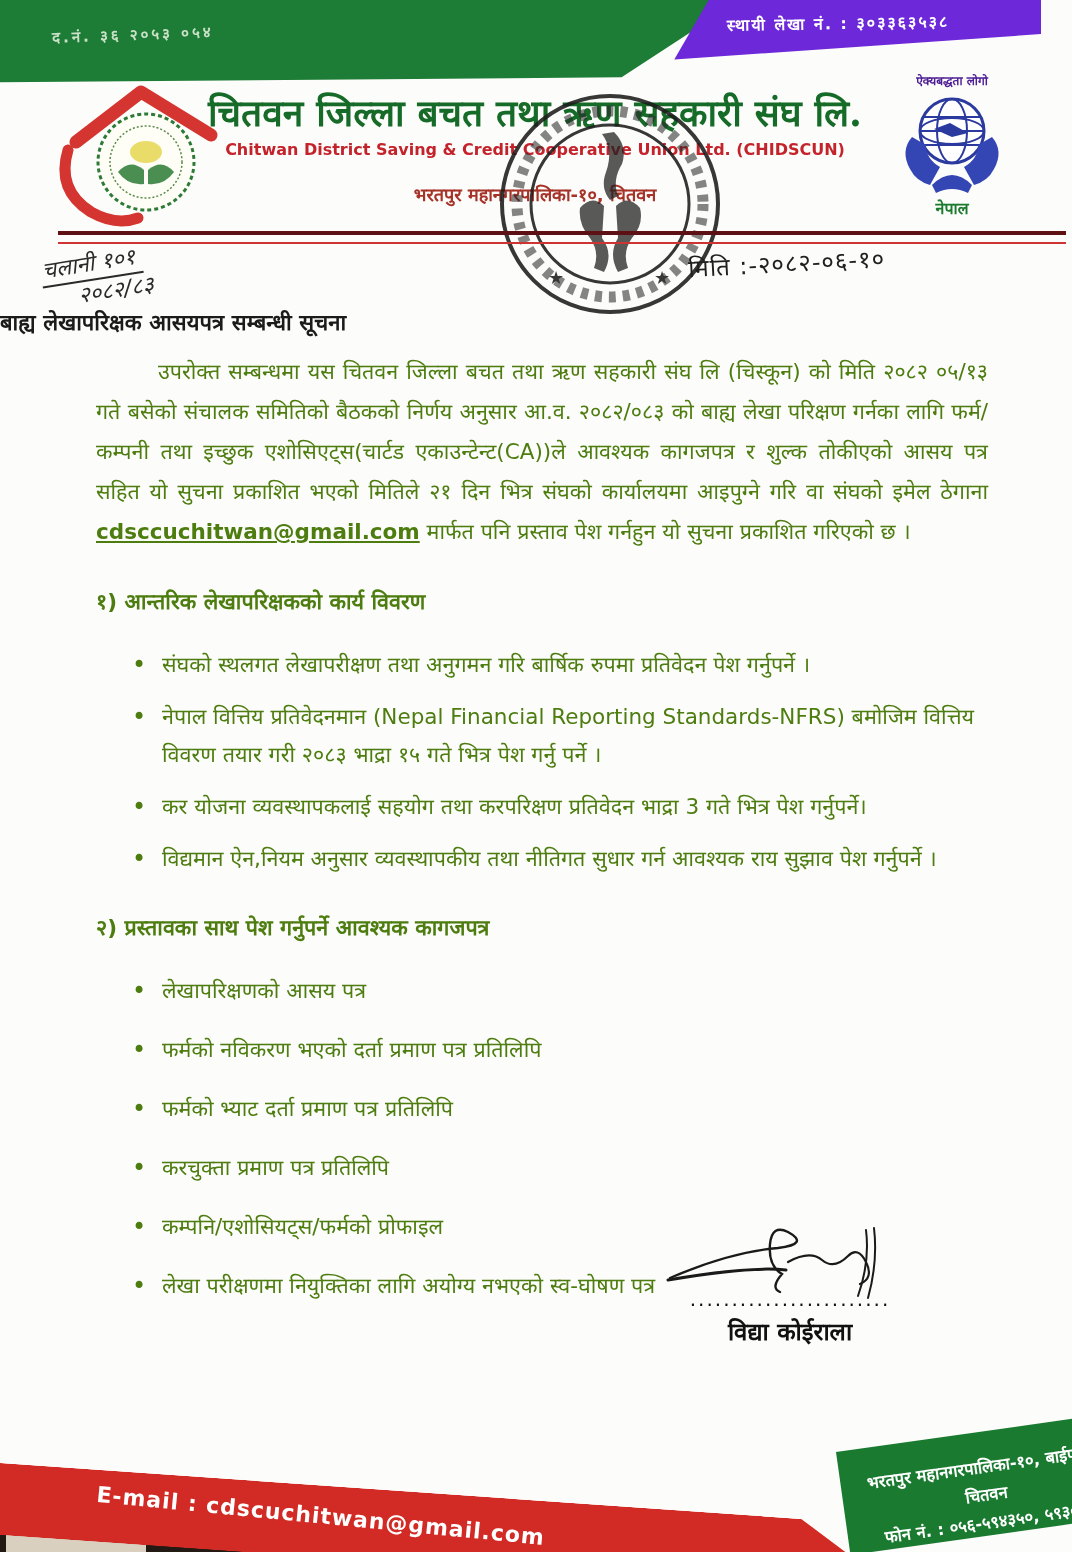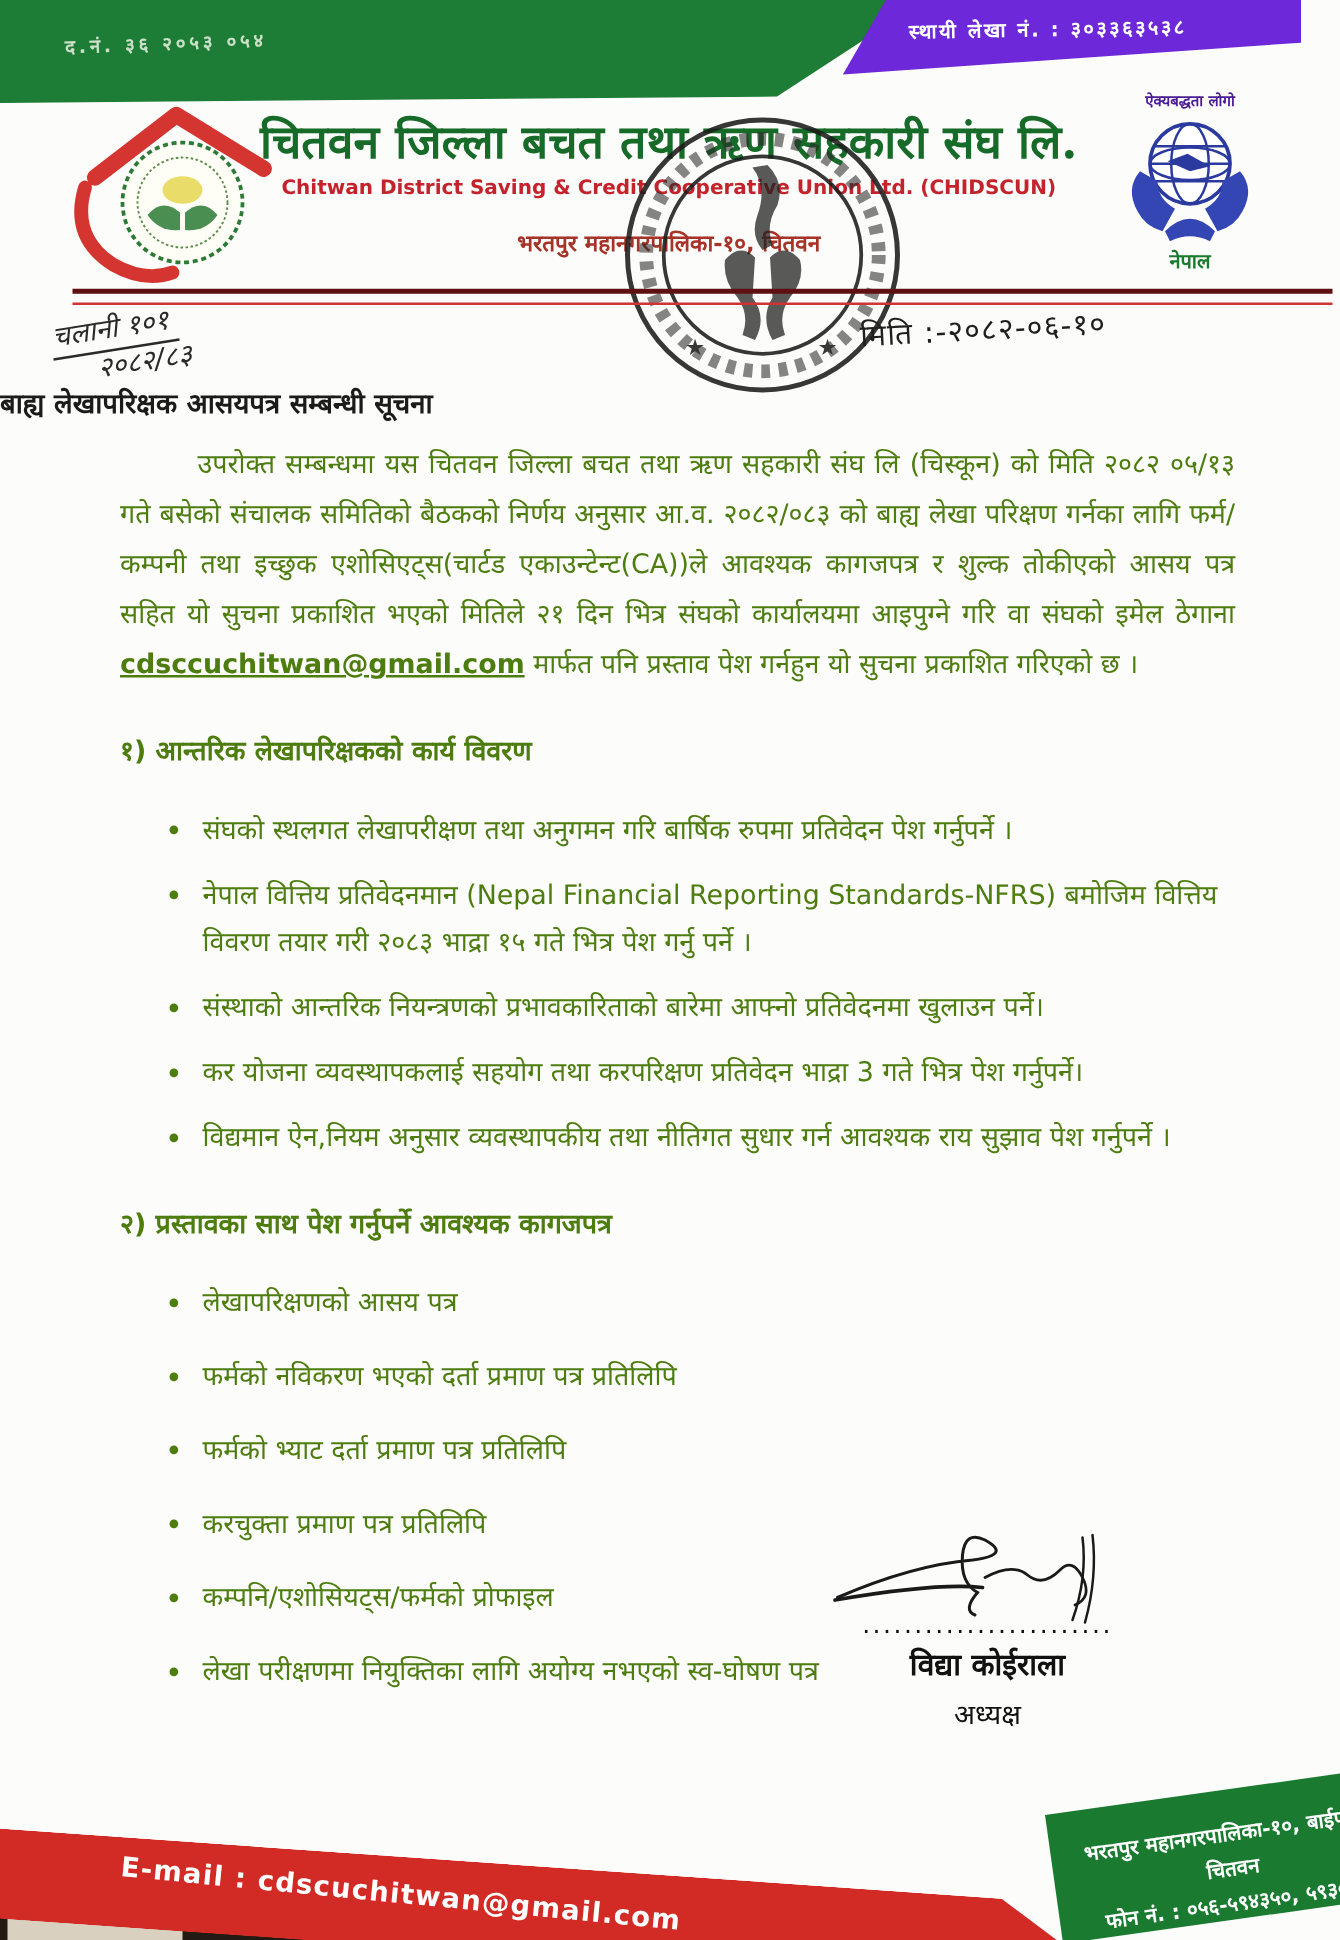--- a/index.html
+++ b/index.html
@@ -144,21 +144,20 @@
 
   <div class="subject">बाह्य लेखापरिक्षक आसयपत्र सम्बन्धी सूचना</div>
 
   <div class="content">
     <p class="lead"><span>उपरोक्त सम्बन्धमा यस चितवन जिल्ला बचत तथा ऋण सहकारी संघ लि (चिस्कून) को मिति २०८२ ०५/१३ गते बसेको संचालक समितिको बैठकको निर्णय अनुसार आ.व. २०८२/०८३ को बाह्य लेखा परिक्षण गर्नका लागि फर्म/कम्पनी तथा इच्छुक एशोसिएट्स(चार्टड एकाउन्टेन्ट(CA))ले आवश्यक कागजपत्र र शुल्क तोकीएको आसय पत्र सहित यो सुचना प्रकाशित भएको मितिले २१ दिन भित्र संघको कार्यालयमा आइपुग्ने गरि वा संघको इमेल ठेगाना </span><span class="email-inline">cdsccuchitwan@gmail.com</span><span> मार्फत पनि प्रस्ताव पेश गर्नहुन यो सुचना प्रकाशित गरिएको छ ।</span></p>
 
     <div class="sec-heading">१) आन्तरिक लेखापरिक्षकको कार्य विवरण</div>
     <ul class="blist">
       <li>संघको स्थलगत लेखापरीक्षण तथा अनुगमन गरि बार्षिक रुपमा प्रतिवेदन पेश गर्नुपर्ने ।</li>
       <li>नेपाल वित्तिय प्रतिवेदनमान (Nepal Financial Reporting Standards-NFRS) बमोजिम वित्तिय विवरण तयार गरी २०८३ भाद्रा १५ गते भित्र पेश गर्नु पर्ने ।</li>
-      <li>संस्थाको आन्तरिक नियन्त्रणको प्रभावकारिताको बारेमा आफ्नो प्रतिवेदनमा खुलाउन पर्ने।</li>
       <li>कर योजना व्यवस्थापकलाई सहयोग तथा करपरिक्षण प्रतिवेदन भाद्रा 3 गते भित्र पेश गर्नुपर्ने।</li>
       <li>विद्यमान ऐन,नियम अनुसार व्यवस्थापकीय तथा नीतिगत सुधार गर्न आवश्यक राय सुझाव पेश गर्नुपर्ने ।</li>
     </ul>
 
     <div class="sec-heading">२) प्रस्तावका साथ पेश गर्नुपर्ने आवश्यक कागजपत्र</div>
     <ul class="blist blist2">
       <li>लेखापरिक्षणको आसय पत्र</li>
       <li>फर्मको नविकरण भएको दर्ता प्रमाण पत्र प्रतिलिपि</li>
       <li>फर्मको भ्याट दर्ता प्रमाण पत्र प्रतिलिपि</li>
       <li>करचुक्ता प्रमाण पत्र प्रतिलिपि</li>
@@ -169,21 +168,20 @@
 
   <div class="sig-block">
     <svg width="260" height="82" viewBox="0 0 260 82">
       <path d="M10 56 Q70 30 118 26 Q150 22 128 10 Q112 2 110 22 Q108 44 122 52 Q110 66 120 70" fill="none" stroke="#1a1a1a" stroke-width="2.4" stroke-linecap="round"></path>
       <path d="M128 40 Q150 28 162 38 Q174 48 188 34 Q198 24 206 40 Q214 56 200 62" fill="none" stroke="#1a1a1a" stroke-width="2.2" stroke-linecap="round"></path>
       <path d="M206 8 Q210 40 198 74 M214 6 Q218 40 208 76" fill="none" stroke="#1a1a1a" stroke-width="2" stroke-linecap="round"></path>
       <path d="M8 58 Q90 44 126 48" fill="none" stroke="#1a1a1a" stroke-width="3" stroke-linecap="round"></path>
     </svg>
     <div class="sig-dots">........................</div>
     <div class="sig-name">विद्या कोईराला</div>
-    <div class="sig-title">अध्यक्ष</div>
   </div>
 
   <div class="desk-shadow"></div>
   <div class="desk-strip"></div>
 
   <div class="band-red-bottom">
     <div class="band-text">E-mail : cdscuchitwan@gmail.com</div>
   </div>
 
   <div class="band-green-bottom">

